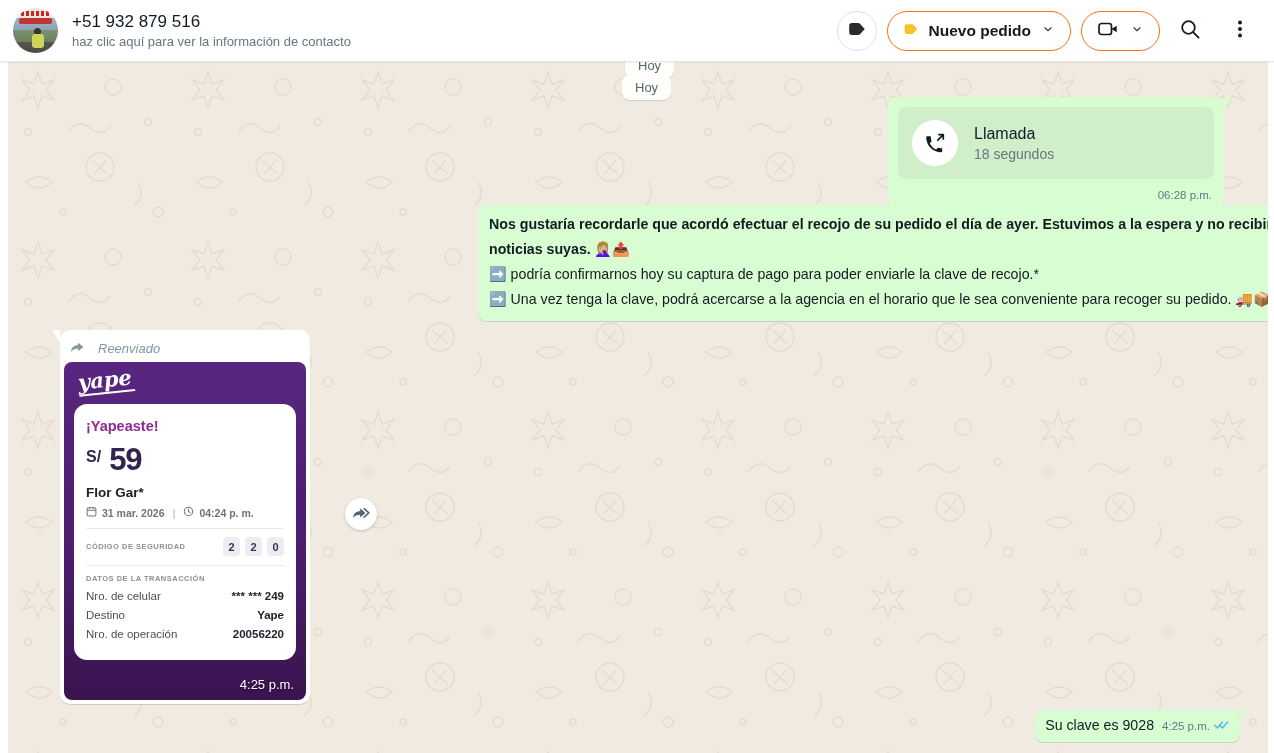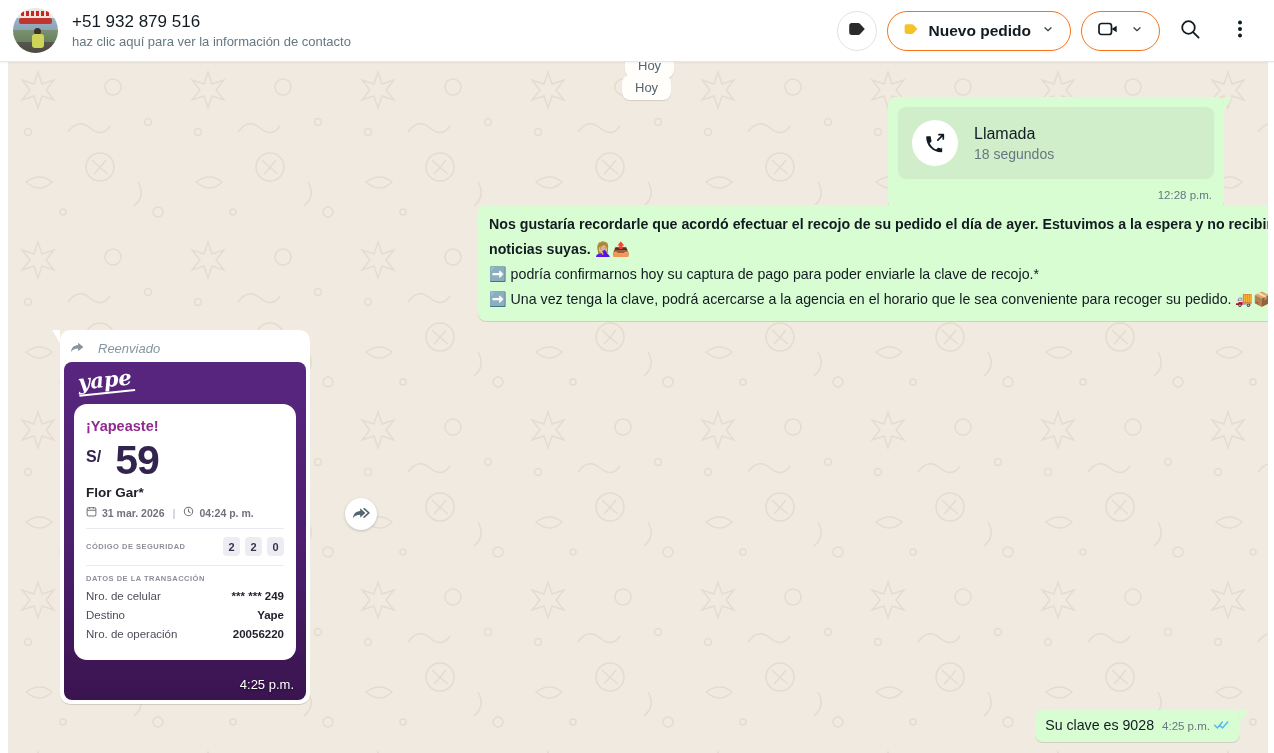--- a/index.html
+++ b/index.html
@@ -70,21 +70,21 @@
   .fwd-row{ display:flex; align-items:center; gap:13px; padding:5px 6px 5px 5px; }
   .fwd-label{ font-size:13px; font-style:italic; color:#8696a0; }
   .receipt{ position:relative; width:242px; height:338px; border-radius:8px; overflow:hidden; cursor:pointer;
     background:linear-gradient(180deg,#58267f 0%,#4c1e6d 55%,#3a144f 100%); }
   .yape-logo{ position:absolute; top:6px; left:14px; color:#ffffff; font-family:"DejaVu Serif", serif;
     font-style:italic; font-weight:700; font-size:21px; transform:rotate(-6deg); border-bottom:2px solid #fff; padding:0 2px 0 0; line-height:24px;}
   .receipt-card{ position:absolute; left:10px; right:10px; top:42px; height:256px; background:#ffffff; border-radius:13px; padding:14px 12px 10px; }
   .yapeaste{ font-size:14.5px; font-weight:700; color:#8f2b8f; }
   .amount-row{ margin-top:9px; color:#32234f; display:flex; align-items:flex-start; }
   .amount-cur{ font-size:16px; font-weight:700; margin-top:5px; }
-  .amount-val{ font-size:41px; font-weight:700; letter-spacing:-1px; line-height:34px; margin-left:14px;}
+  .amount-val{ font-size:31px; font-weight:700; letter-spacing:-1px; line-height:34px; margin-left:8px;}
   .payee{ margin-top:8px; font-size:13.5px; font-weight:700; color:#20202a; }
   .meta-row{ margin-top:6px; display:flex; align-items:center; gap:5px; font-size:10.5px; font-weight:600; color:#72727e; }
   .meta-sep{ color:#c9c9d2; margin:0 3px; }
   .card-hr{ border:none; border-top:1px solid #ebeaf0; margin:9px 0 8px; }
   .sec-row{ display:flex; align-items:center; justify-content:space-between; }
   .tiny-caps{ font-size:7.5px; font-weight:700; letter-spacing:.5px; color:#8e8e9a; }
   .digits{ display:flex; gap:5px; }
   .digit-box{ width:17px; height:19px; background:#edecf2; border-radius:4px; display:flex; align-items:center; justify-content:center;
     font-size:11px; font-weight:700; color:#33334a; }
   .tx-row{ display:flex; justify-content:space-between; margin-top:7px; font-size:11.5px; }
@@ -200,21 +200,21 @@
         <svg width="24" height="24" viewBox="0 0 24 24">
           <path d="M19.2 17.4c-1.2 0-2.4-.2-3.5-.6-.35-.12-.75-.03-1.02.24l-1.57 1.57c-2.73-1.4-5-3.66-6.4-6.4l1.57-1.56c.27-.27.36-.67.24-1.02-.4-1.1-.6-2.3-.6-3.5 0-.55-.45-1-1-1H4.2c-.55 0-1 .45-1 1 0 8.28 6.72 15 15 15 .55 0 1-.45 1-1v-2.73c0-.55-.45-1-1-1z" fill="#111b21"></path>
           <path d="M14.8 9.2l5.5-5.5M20.3 3.7h-4.3M20.3 3.7v4.3" fill="none" stroke="#111b21" stroke-width="1.7" stroke-linecap="round" stroke-linejoin="round"></path>
         </svg>
       </div>
       <div>
         <div class="call-title">Llamada</div>
         <div class="call-sub">18 segundos</div>
       </div>
     </div>
-    <div class="call-time">12:28 p.m.</div>
+    <div class="call-time">06:28 p.m.</div>
   </div>
 
   <div class="bubble out reminder-bubble">
     <span class="bold">Nos gustaría recordarle que acordó efectuar el recojo de su pedido el día de ayer. Estuvimos a la espera y no recibimos noticias suyas.</span><span> 🤦🏼‍♀️📤</span><br>
     <span>➡️ podría confirmarnos hoy su captura de pago para poder enviarle la clave de recojo.*</span><br>
     <span>➡️ Una vez tenga la clave, podrá acercarse a la agencia en el horario que le sea conveniente para recoger su pedido. 🚚📦</span>
     <span class="msg-meta">
       <span class="time">12:33 p.m.</span>
       <span>
         <svg width="17" height="11" viewBox="0 0 18 12">

